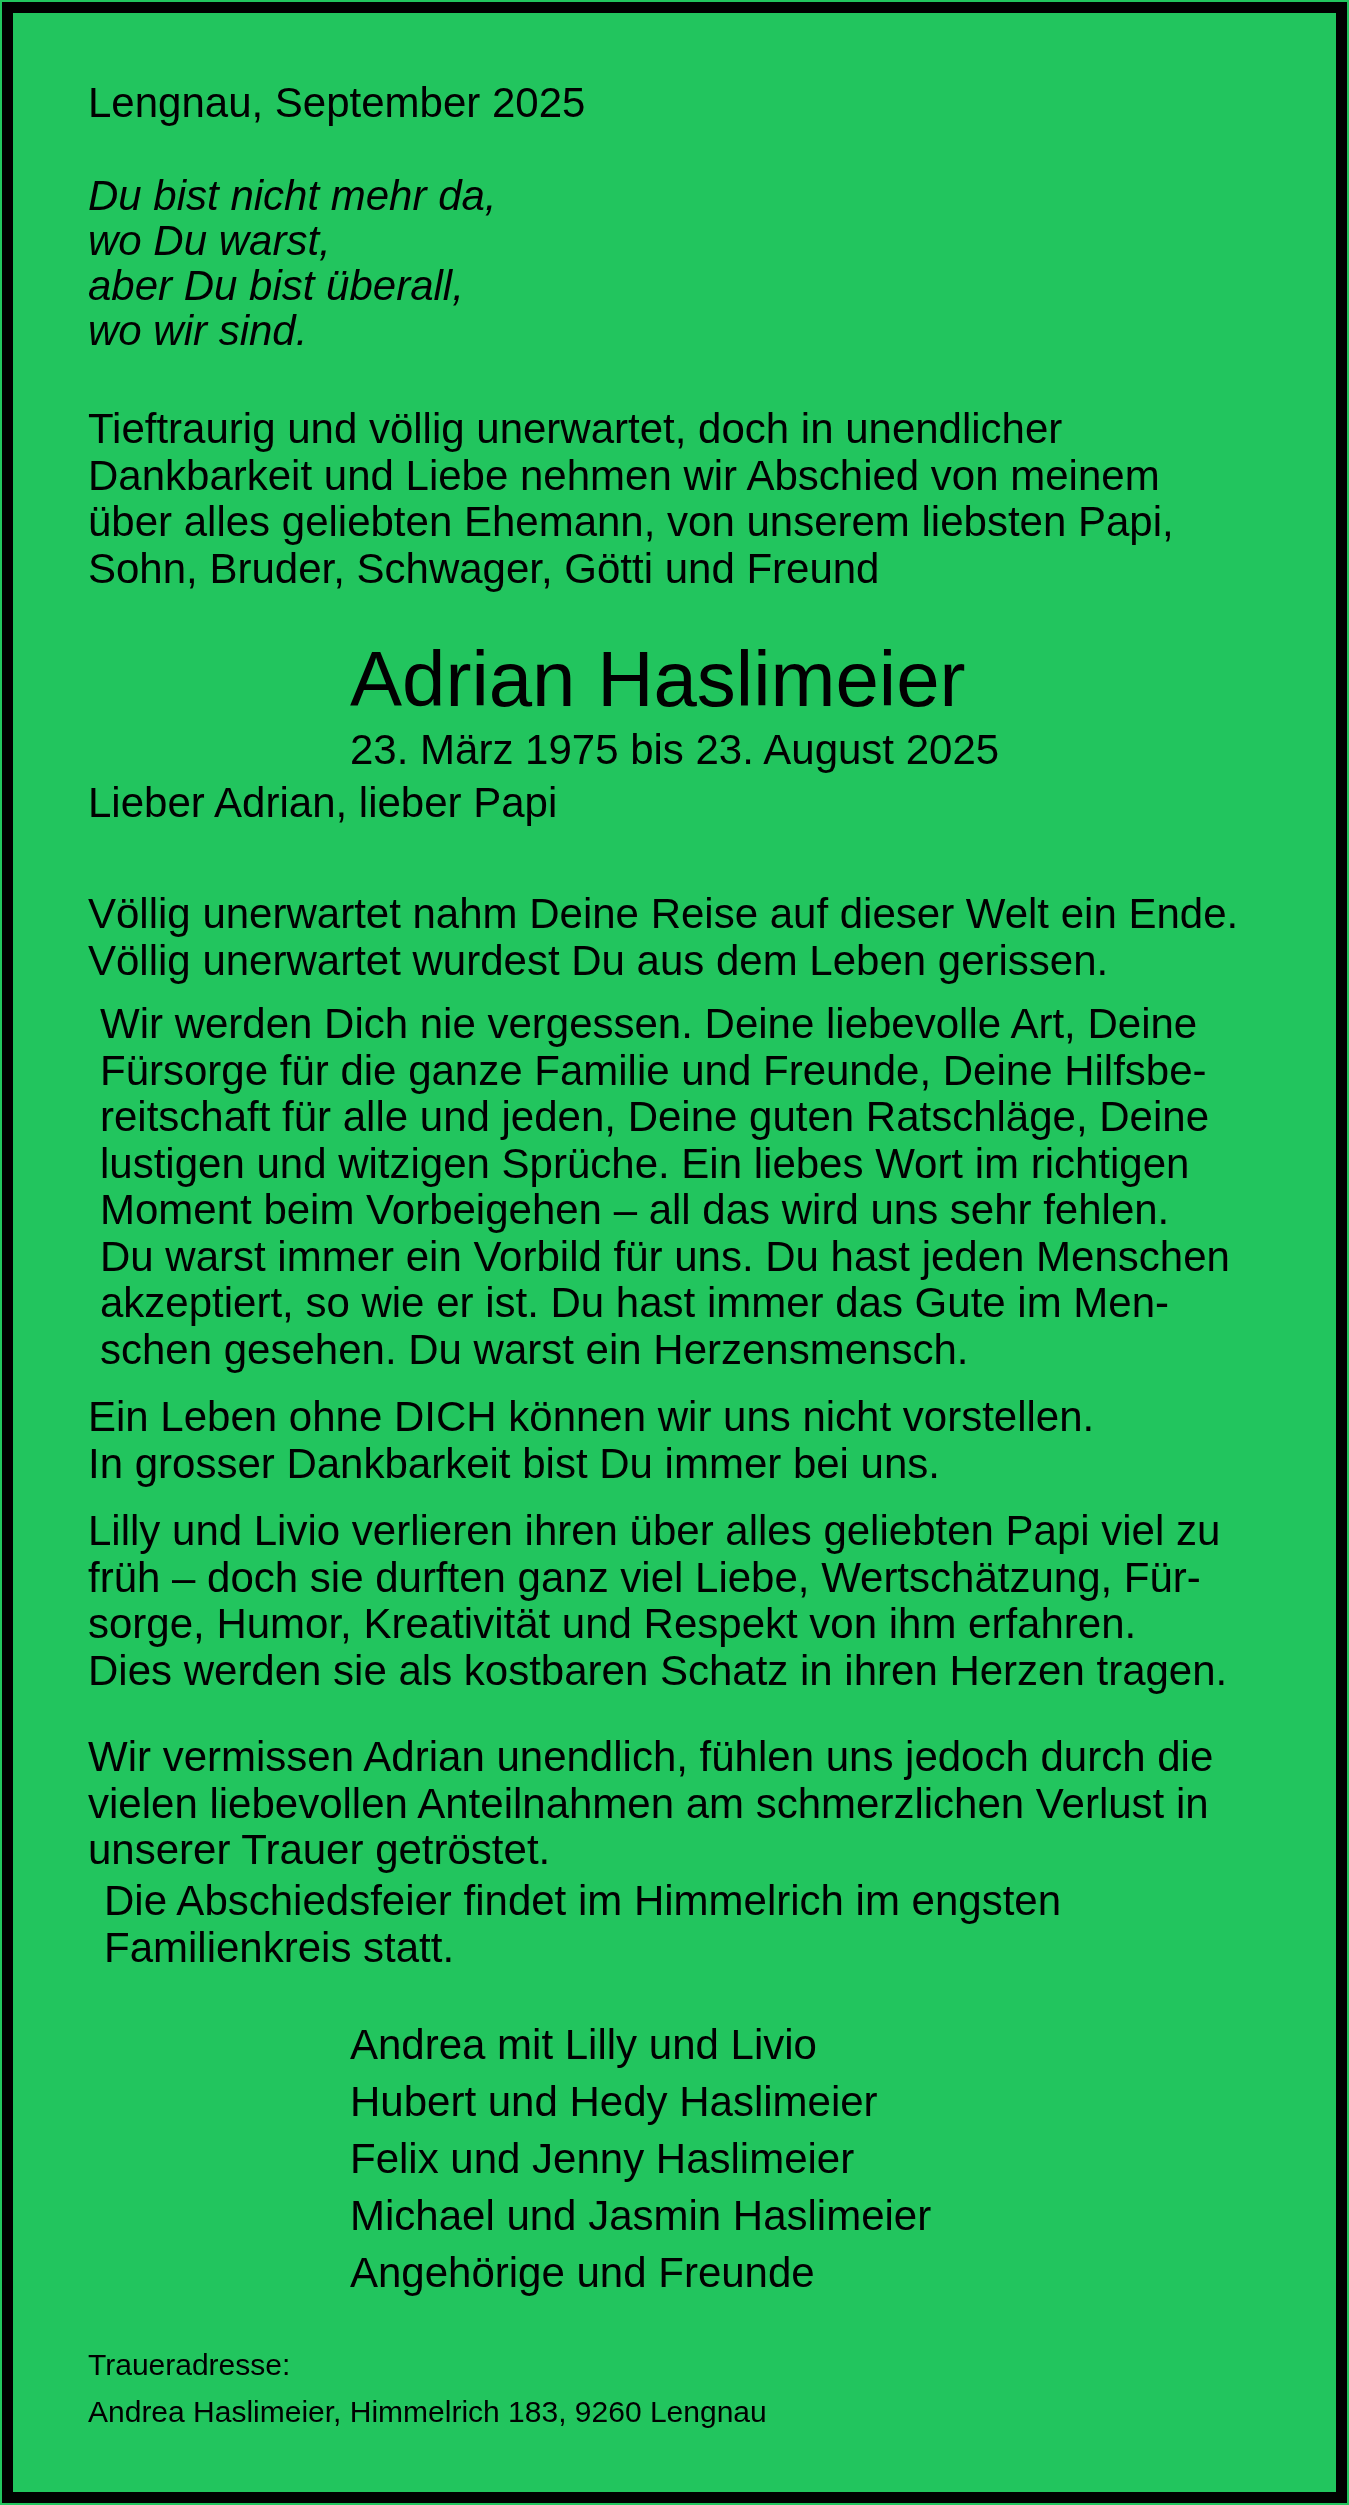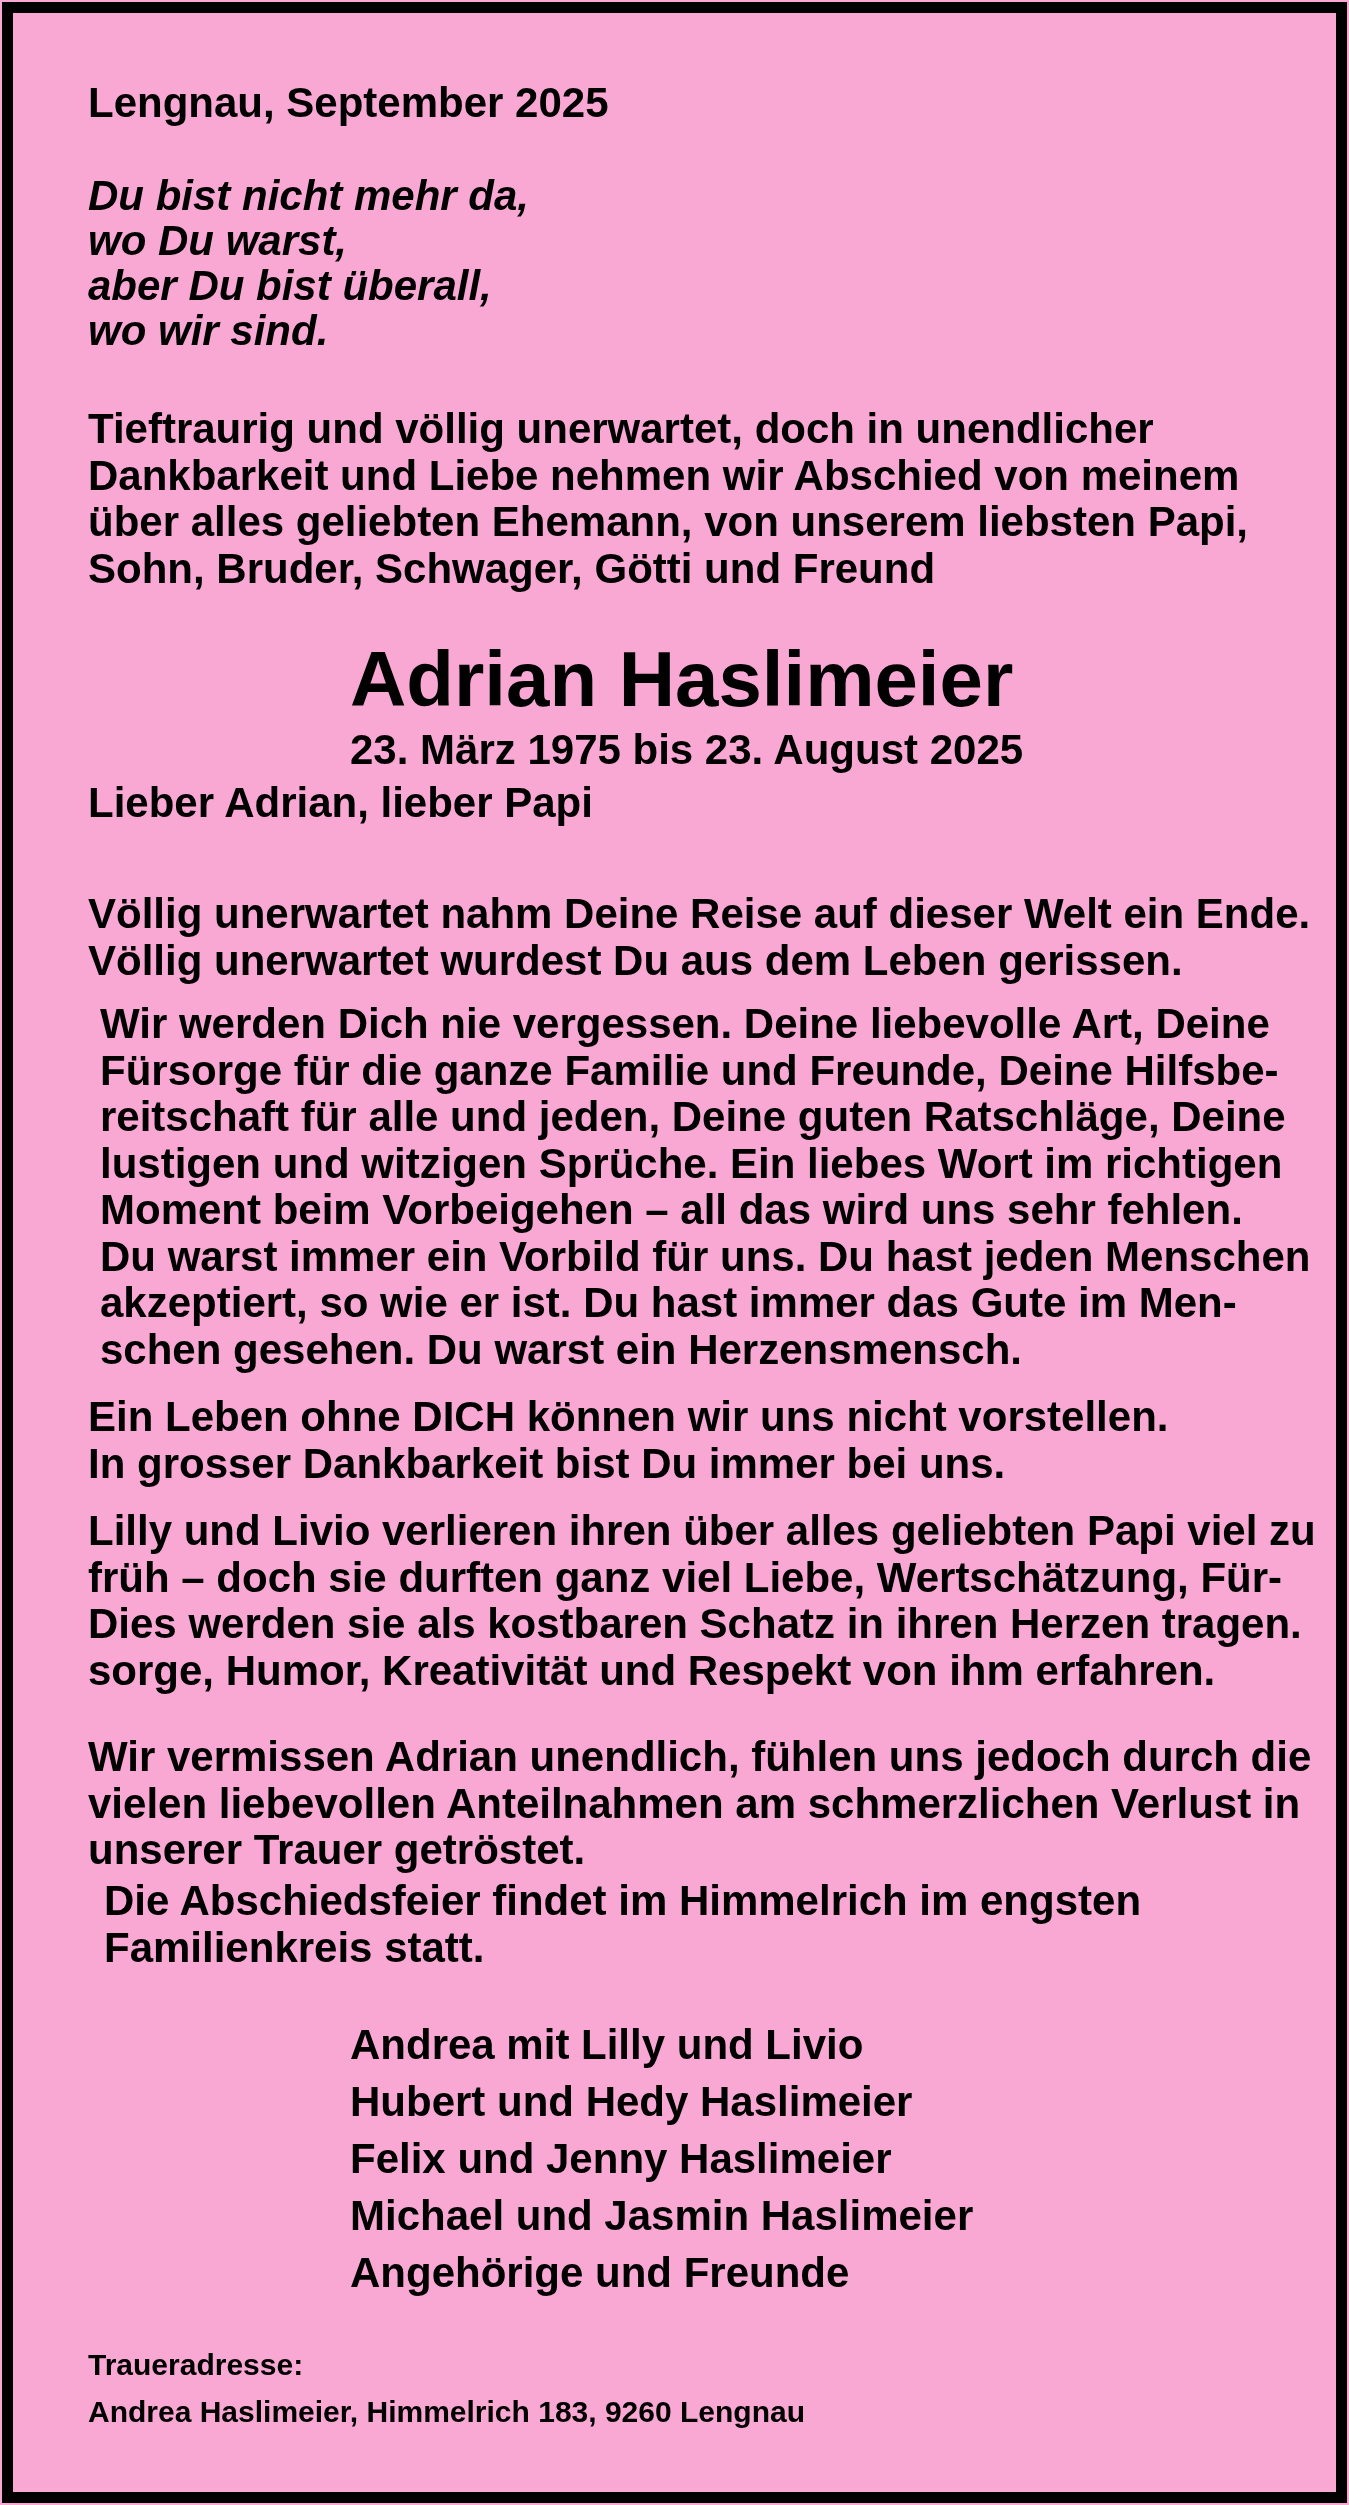--- a/index.html
+++ b/index.html
@@ -1,24 +1,23 @@
 <!DOCTYPE html>
 <html><head>
 <meta charset="utf-8">
 <style>
   html, body { margin: 0; padding: 0; background: #ffffff; }
   .page {
     position: relative;
     width: 1349px;
     height: 2505px;
-    background: #f9a8d4;
+    background: #22c55e;
     color: #010101;
     font-family: "Liberation Sans", "DejaVu Sans", sans-serif;
     overflow: hidden;
-    font-weight: bold;
   }
   .frame {
     position: absolute;
     left: 2px; top: 2px; right: 2px; bottom: 2px;
     border: 11px solid #000000;
     box-sizing: border-box;
   }
   .block {
     position: absolute;
     white-space: nowrap;
@@ -76,22 +75,22 @@
   </div>
 
   <div class="block body-text" style="top:1394px; left:88px;">
     <div class="line">Ein Leben ohne DICH können wir uns nicht vorstellen.</div>
     <div class="line">In grosser Dankbarkeit bist Du immer bei uns.</div>
   </div>
 
   <div class="block body-text" style="top:1508px; left:88px;">
     <div class="line">Lilly und Livio verlieren ihren über alles geliebten Papi viel zu</div>
     <div class="line">früh – doch sie durften ganz viel Liebe, Wertschätzung, Für-</div>
+    <div class="line">sorge, Humor, Kreativität und Respekt von ihm erfahren.</div>
     <div class="line">Dies werden sie als kostbaren Schatz in ihren Herzen tragen.</div>
-    <div class="line">sorge, Humor, Kreativität und Respekt von ihm erfahren.</div>
   </div>
 
   <div class="block body-text" style="top:1718px; left:88px;margin-top:16px;">
     <div class="line">Wir vermissen Adrian unendlich, fühlen uns jedoch durch die</div>
     <div class="line">vielen liebevollen Anteilnahmen am schmerzlichen Verlust in</div>
     <div class="line">unserer Trauer getröstet.</div>
   </div>
 
   <div class="block body-text" style="top:1878px; left:104px;">
     <div class="line">Die Abschiedsfeier findet im Himmelrich im engsten</div>

